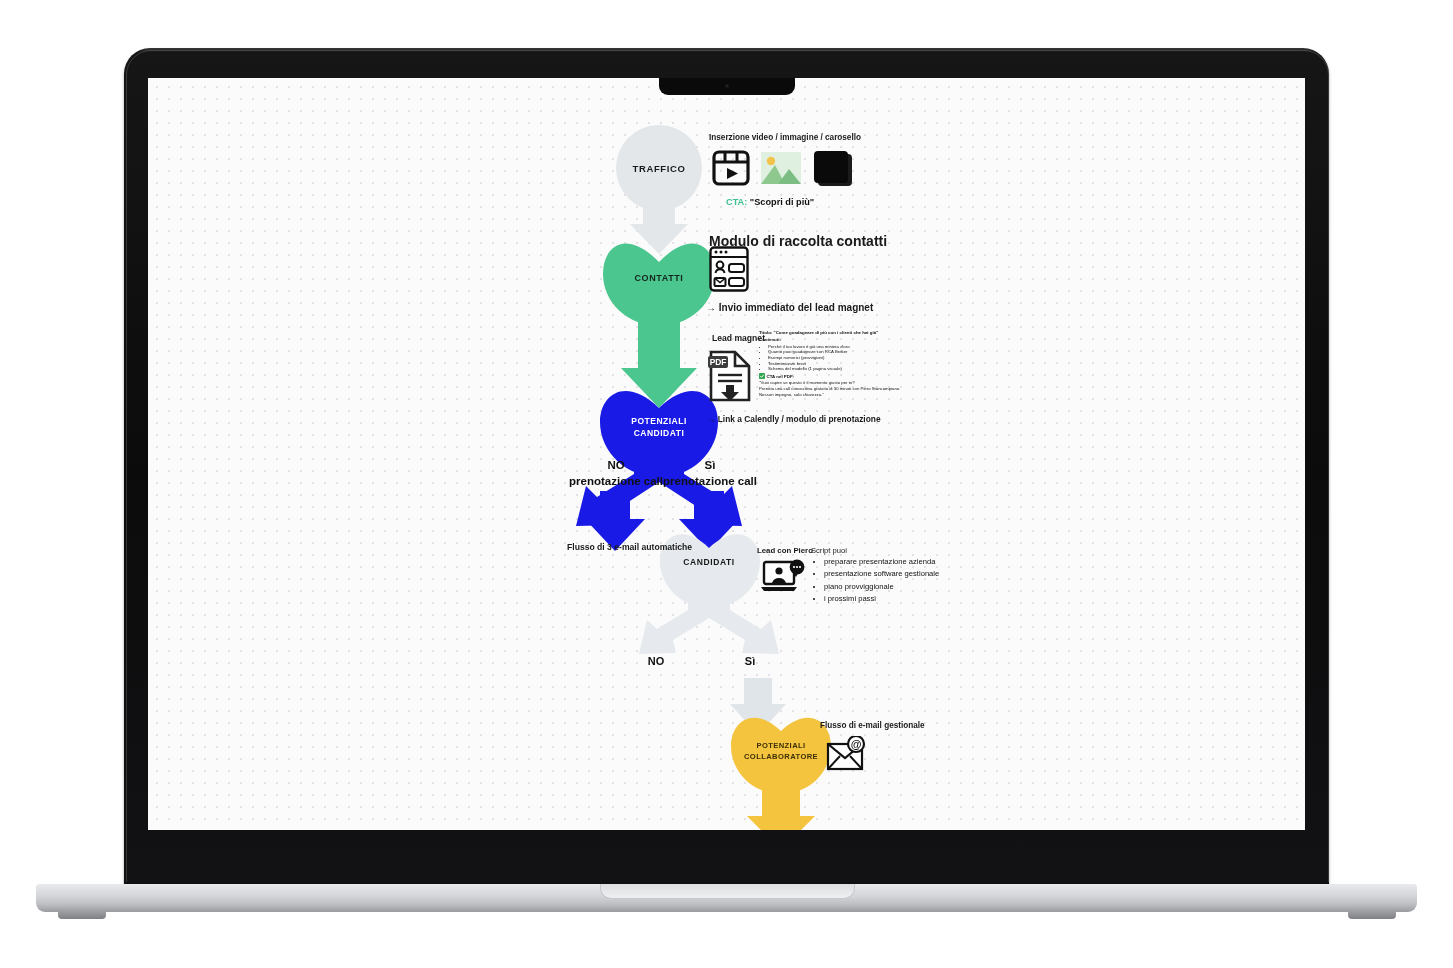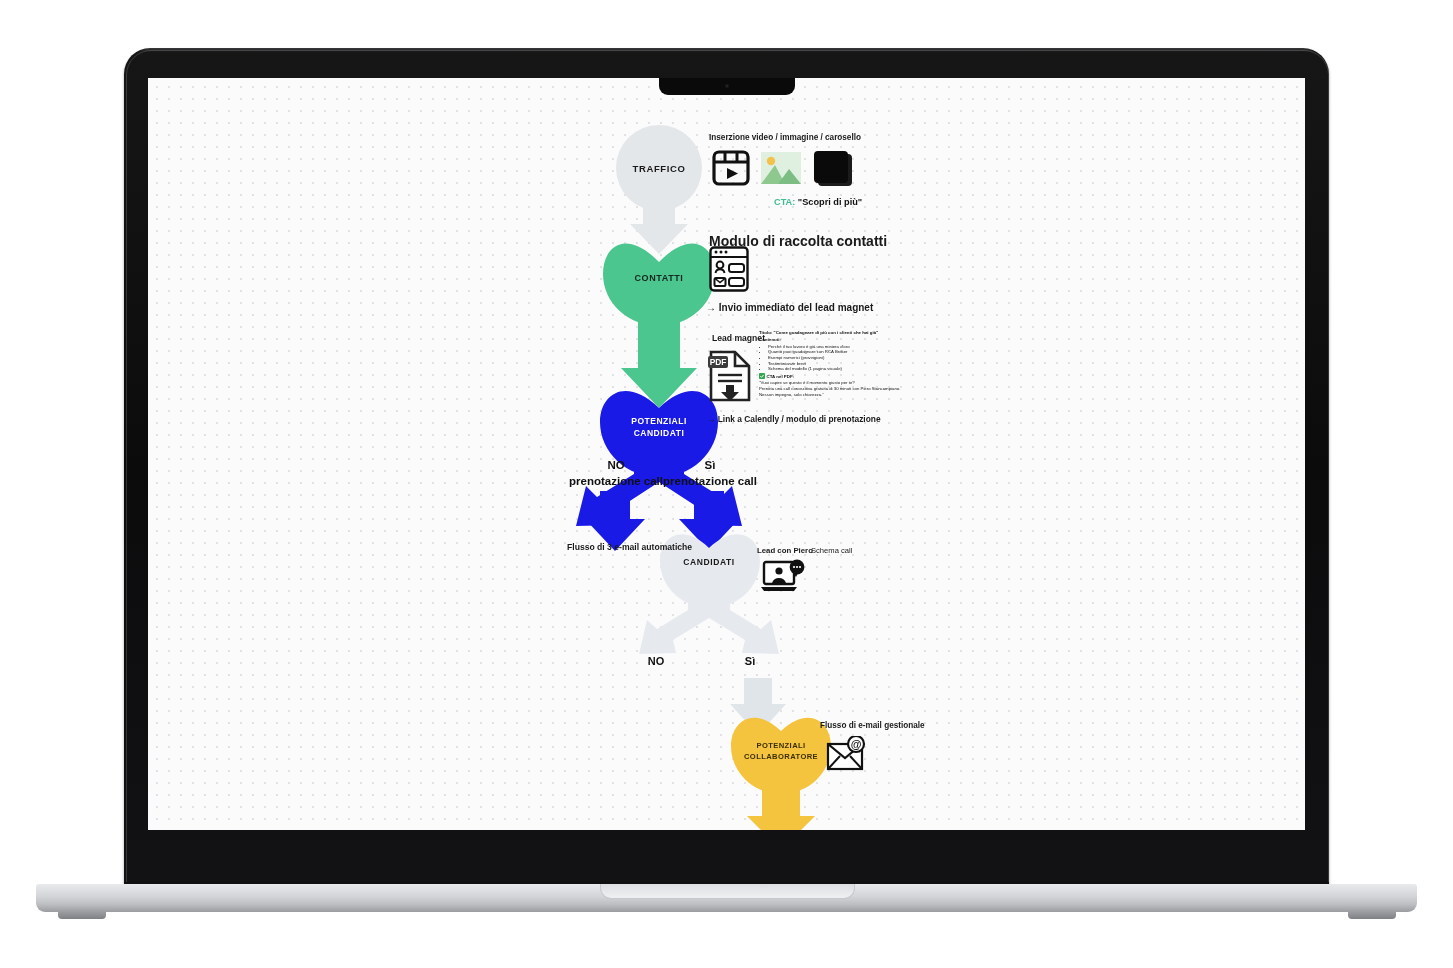--- a/index.html
+++ b/index.html
@@ -154,21 +154,21 @@
       <polygon points="0,32 14,13 24,32" fill="#8ec88f"></polygon>
       <polygon points="17,32 28,17 40,32" fill="#7bbd83"></polygon>
     </svg>
 
     <svg style="position:absolute;left:662px;top:70px;" width="44" height="40" viewBox="0 0 44 40">
       <rect x="8" y="6" width="34" height="32" rx="4" fill="#1b1b1b"></rect>
       <rect x="4" y="3" width="34" height="32" rx="4" fill="#0a0a0a"></rect>
     </svg>
 
     <div style="position:absolute;left:578px;top:119px;font-size:9.2px;font-weight:bold;">
-      <span style="color:#3fbf8f;margin-left:48px;">CTA:</span>
+      <span style="color:#3fbf8f;">CTA:</span>
       <span style="color:#111;">"Scopri di più"</span>
     </div>
 
     <div class="lbl bold" style="left:561px;top:155px;font-size:14px;">Modulo di raccolta contatti</div>
 
     <svg style="position:absolute;left:561px;top:168px;" width="40" height="46" viewBox="0 0 40 46">
       <rect x="1.5" y="1.5" width="37" height="43" rx="3.5" fill="#fff" stroke="#111" stroke-width="2.4"></rect>
       <line x1="1.5" y1="11" x2="38.5" y2="11" stroke="#111" stroke-width="2.2"></line>
       <circle cx="7" cy="6" r="1.5" fill="#111"></circle>
         <circle cx="12" cy="6" r="1.5" fill="#111"></circle>
@@ -239,21 +239,28 @@
       <circle cx="19" cy="12" r="3.6" fill="#111"></circle>
       <path d="M12,24 a7.4,7.4 0 0 1 14,0 Z" fill="#111"></path>
       <path d="M1,28 H37 L34,32 H4 Z" fill="#111"></path>
       <circle cx="37" cy="8" r="7.4" fill="#111"></circle>
       <circle cx="34" cy="8" r="1.1" fill="#fff"></circle>
         <circle cx="37" cy="8" r="1.1" fill="#fff"></circle>
         <circle cx="40" cy="8" r="1.1" fill="#fff"></circle>
       <polygon points="33,14 36,18 38,14" fill="#111"></polygon>
     </svg>
 
-    <div class="lbl" style="left:663px;top:468px;font-size:7.6px;">Schema call</div>
+    <div class="lbl" style="left:663px;top:468px;font-size:7.6px;">Script puoi</div>
+    <ul style="position:absolute;left:665px;top:478px;margin:0;padding-left:11px;
+               font-size:7.6px;color:#111;line-height:1.62;">
+      <li>preparare presentazione azienda</li>
+      <li>presentazione software gestionale</li>
+      <li>piano provviggionale</li>
+      <li>i prossimi passi</li>
+    </ul>
 
     <div style="position:absolute;left:478px;top:577px;width:60px;text-align:center;
                 font-size:11px;font-weight:bold;color:#111;">NO</div>
     <div style="position:absolute;left:572px;top:577px;width:60px;text-align:center;
                 font-size:11px;font-weight:bold;color:#111;">Sì</div>
 
     <div class="lbl bold" style="left:672px;top:643px;font-size:8.2px;">Flusso di e-mail gestionale</div>
 
     <svg style="position:absolute;left:678px;top:658px;" width="42" height="36" viewBox="0 0 42 36">
       <rect x="2" y="8" width="34" height="25" fill="#fff" stroke="#111" stroke-width="2.2"></rect>

